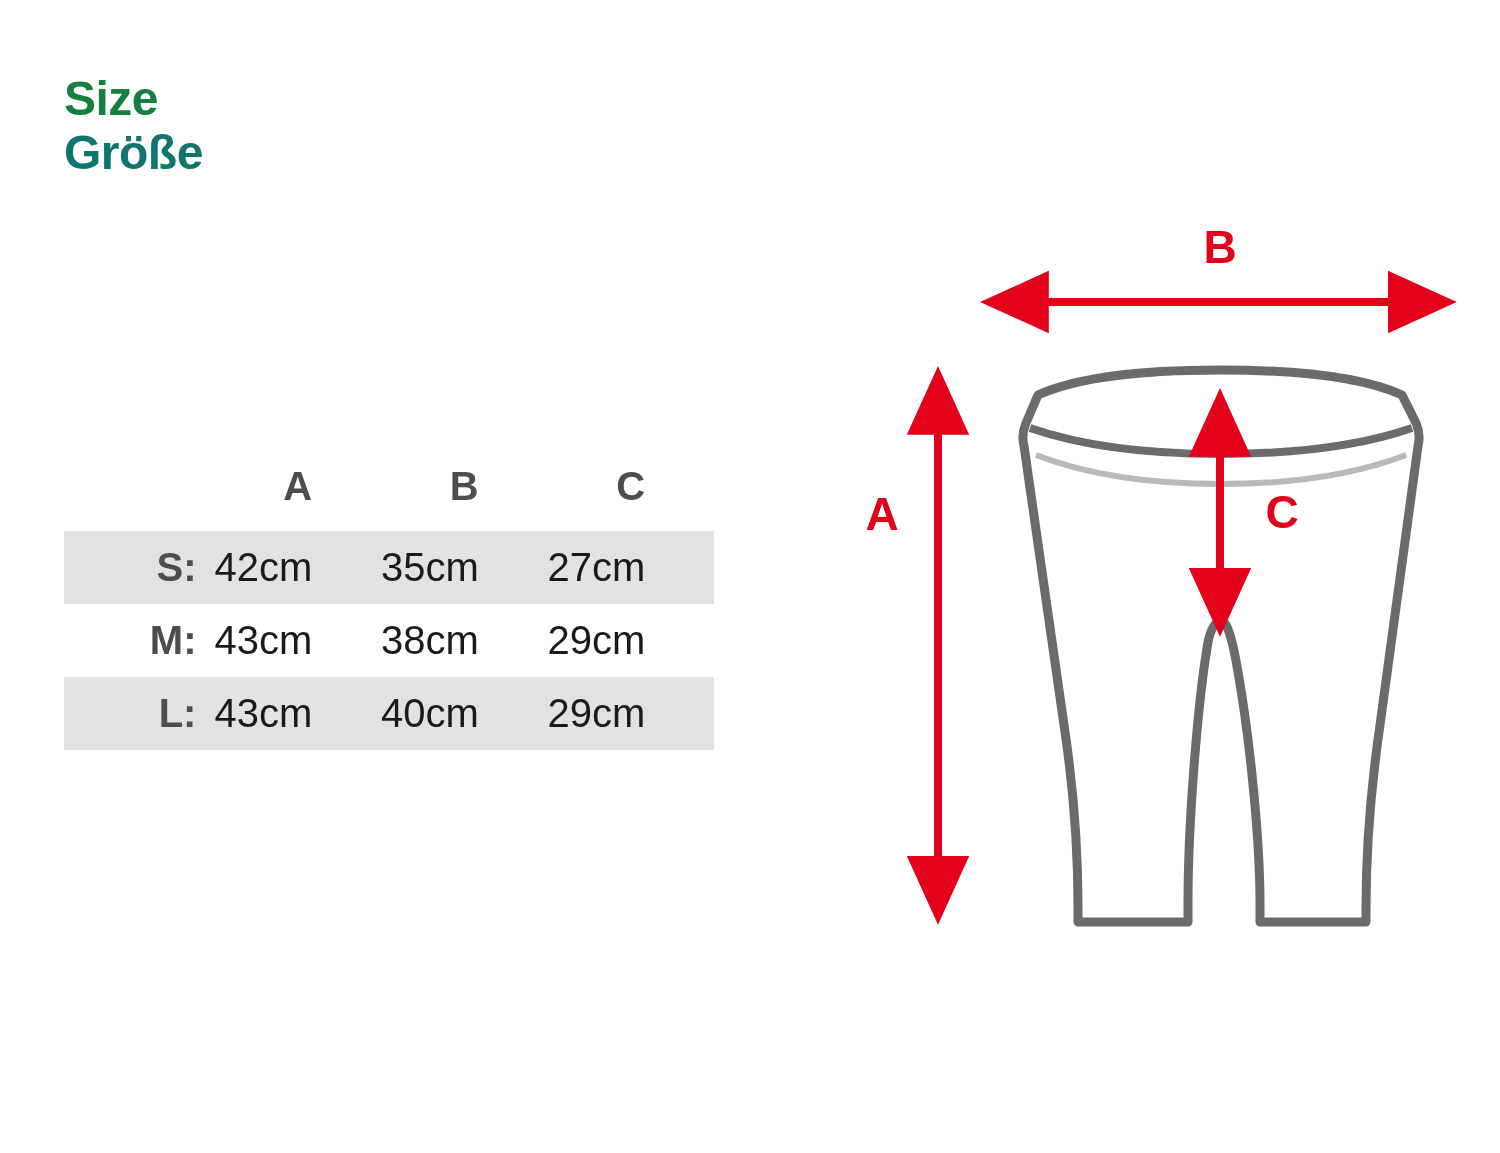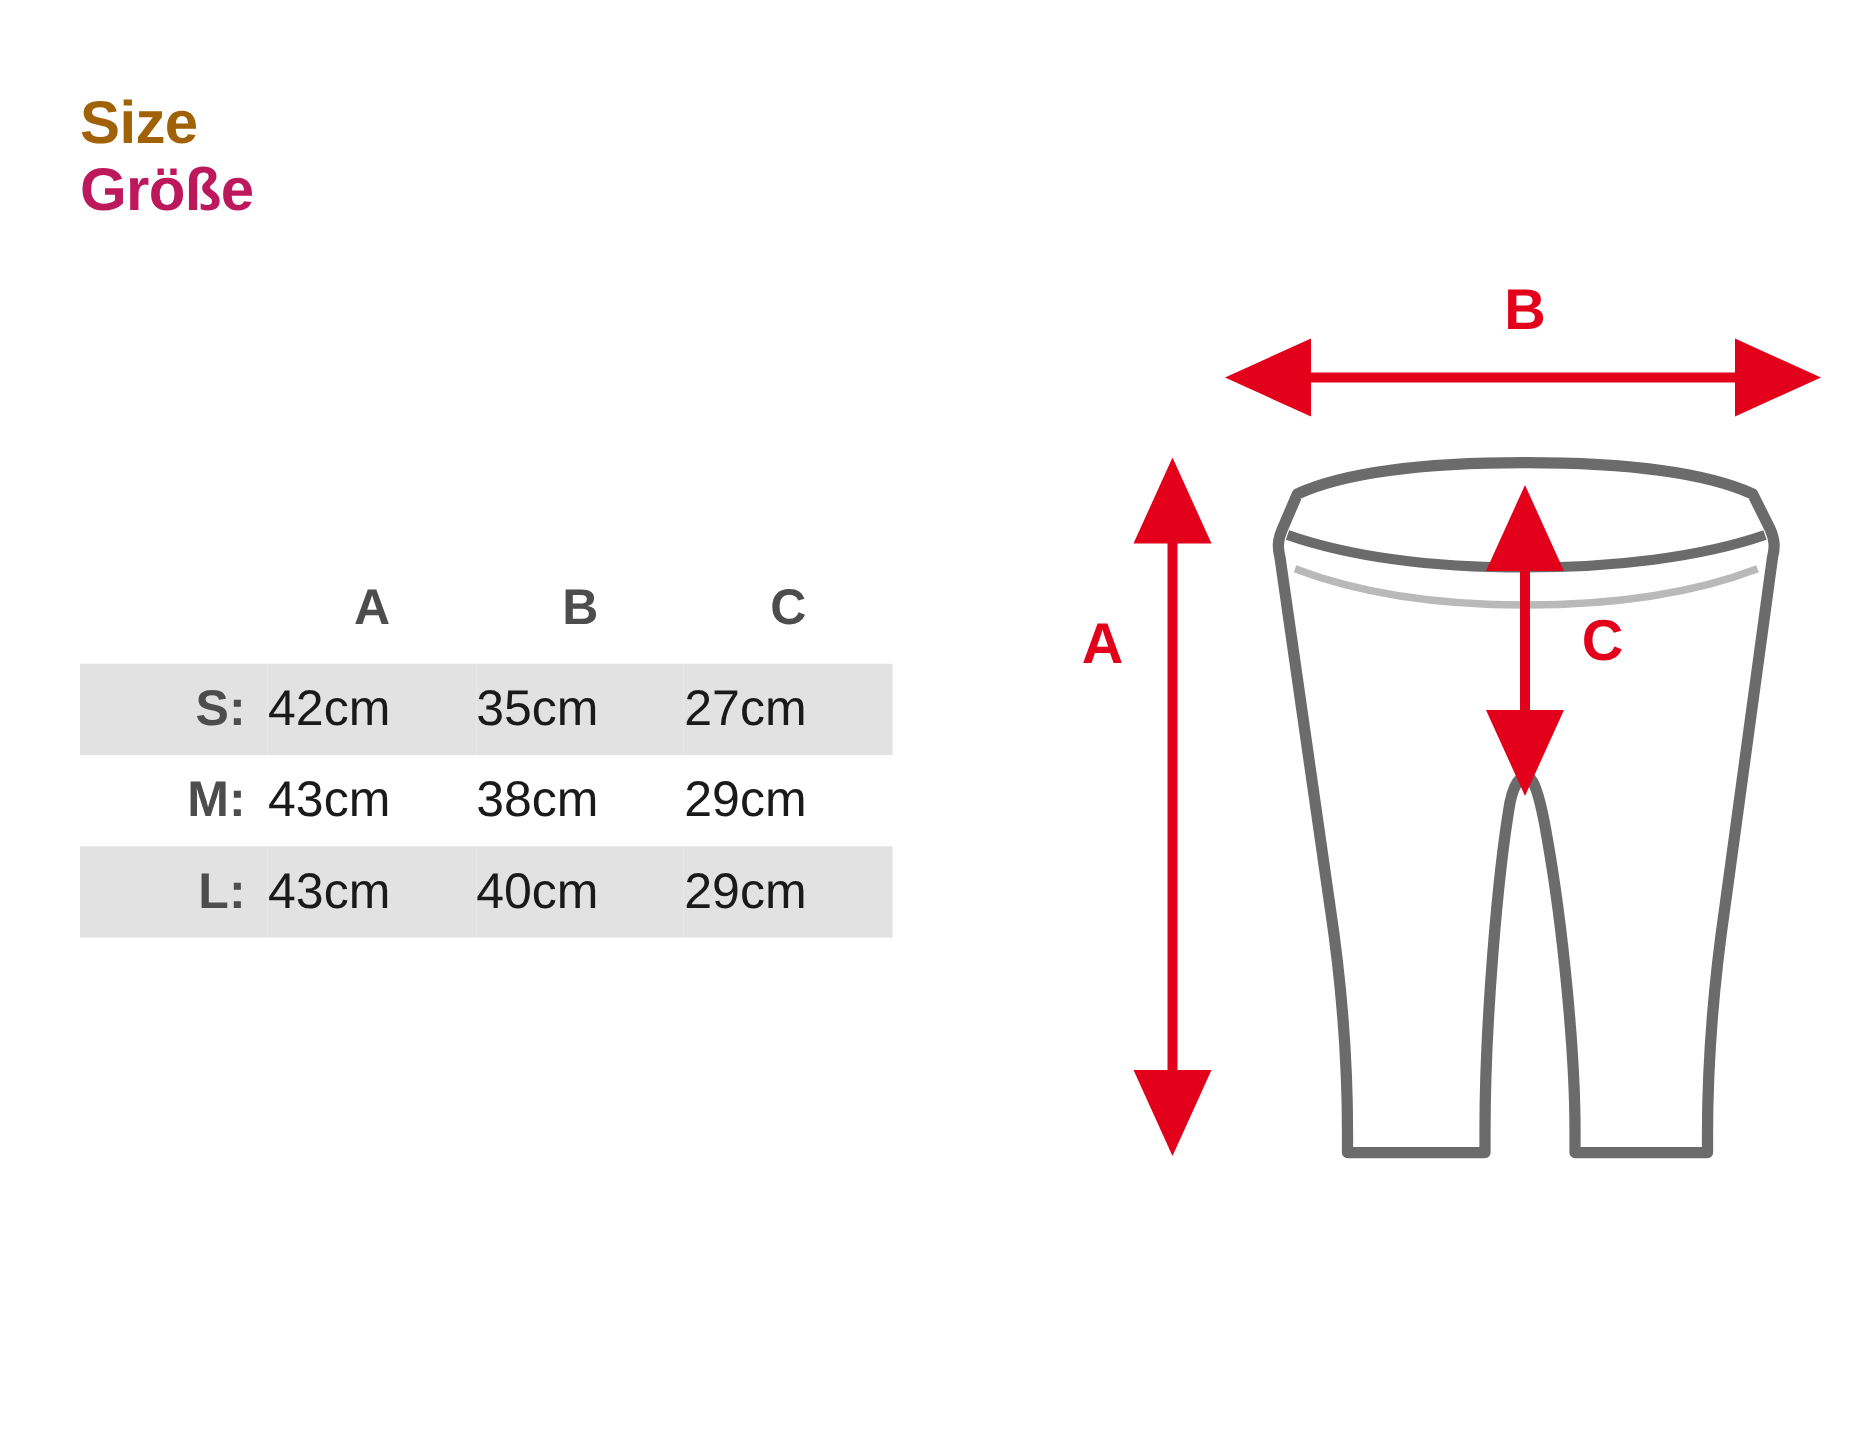--- a/index.html
+++ b/index.html
@@ -24,28 +24,28 @@
   .title-main {
     font-size: 56px;
     font-weight: bold;
     color: #000000;
     line-height: 1.05;
     letter-spacing: -0.5px;
   }
   .title-sub {
     font-size: 48px;
     font-weight: bold;
-    color: #a16207;
+    color: #15803d;
     line-height: 1.12;
     letter-spacing: -0.5px;
   }
   .title-sub2 {
     font-size: 48px;
     font-weight: bold;
-    color: #be185d;
+    color: #0f766e;
     line-height: 1.12;
     letter-spacing: -0.5px;
   }
 
   
   .size-table {
     position: absolute;
     left: 64px;
     top: 458px;
     width: 650px;

